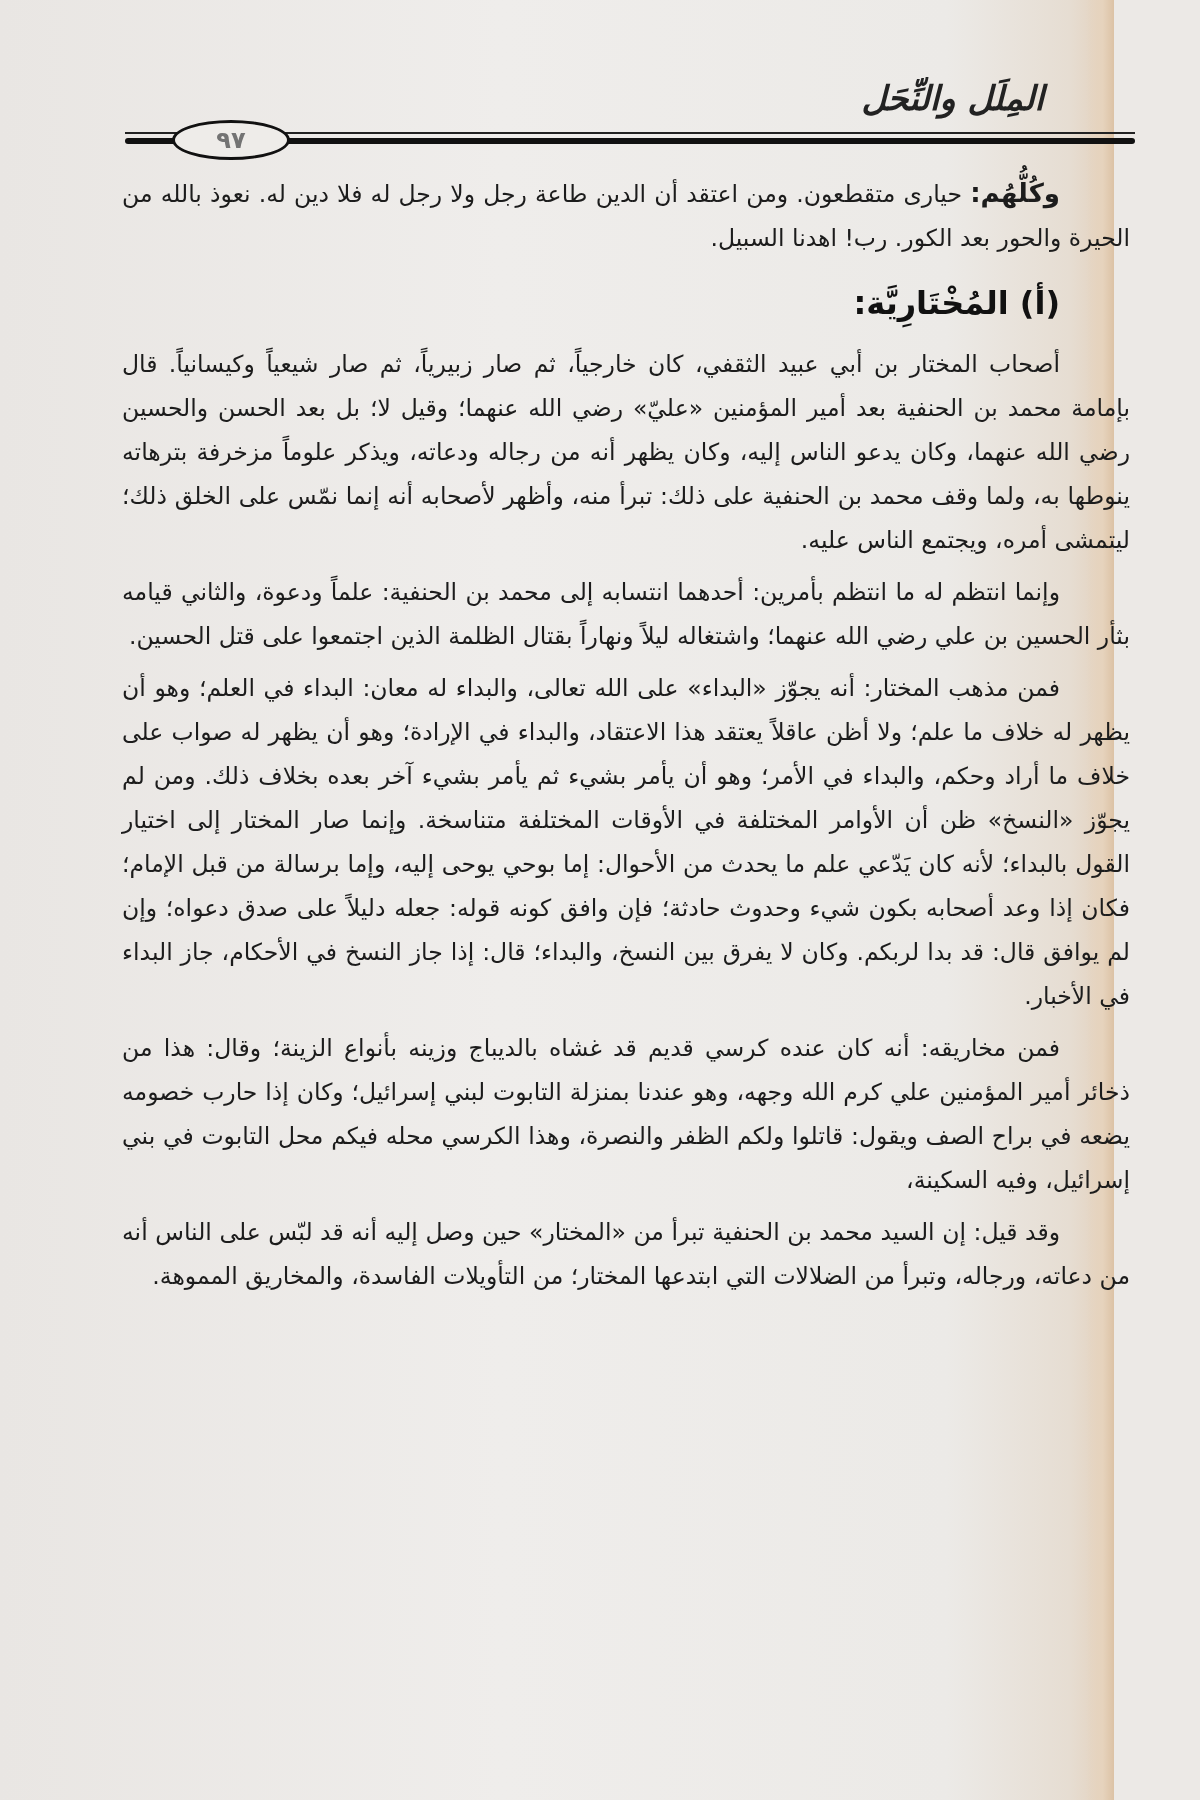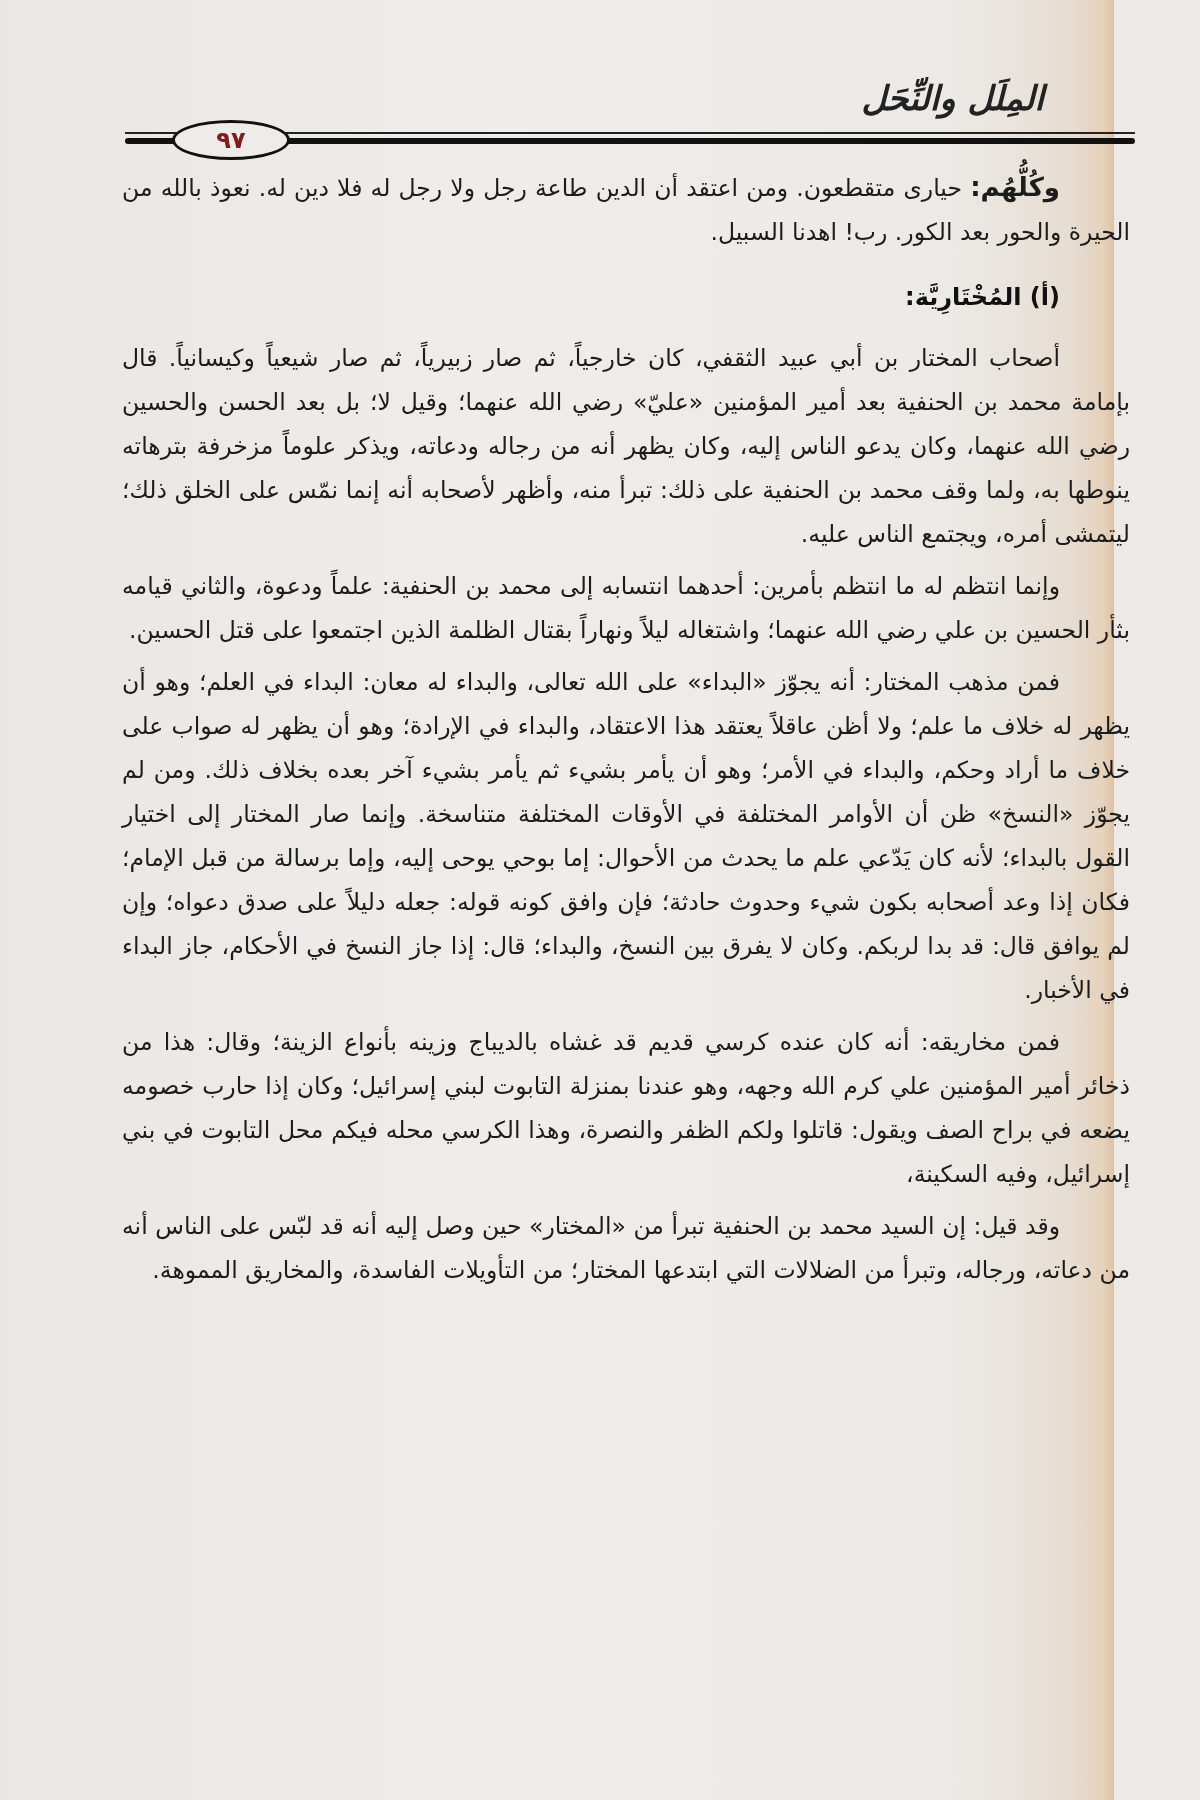--- a/index.html
+++ b/index.html
@@ -69,54 +69,54 @@
     height: 40px;
     border: 3px solid #111;
     border-radius: 50%;
     background: #eeece9;
     display: flex;
     align-items: center;
     justify-content: center;
     font-family: "DejaVu Sans", sans-serif;
     font-weight: bold;
     font-size: 24px;
-    color: #7f1d1d;
+    color: #737373;
     box-sizing: border-box;
   }
   
   .content {
     position: absolute;
     left: 122px;
     top: 165px;
     width: 1008px;
     direction: rtl;
     text-align: justify;
     font-family: "DejaVu Sans", sans-serif;
     font-size: 23.5px;
     line-height: 44px;
     color: #1c1c1c;
   }
   .content p {
-    margin: 0 0 8px 0;
+    margin: 6px 0 8px 0;
     text-align: justify;
     text-align-last: right;
   }
   .content p.indent {
     text-indent: 70px;
   }
   .lead-word {
     font-weight: bold;
     font-size: 26px;
   }
   .section-heading {
     margin: 18px 0 14px 0;
     padding-right: 70px;
     font-family: "DejaVu Sans", sans-serif;
     font-weight: bold;
-    font-size: 24px;
+    font-size: 32px;
     line-height: 50px;
     color: #111;
   }
 </style>
 </head>
 <body>
 
 <div class="page">
   <div class="page-edge"></div>
 

